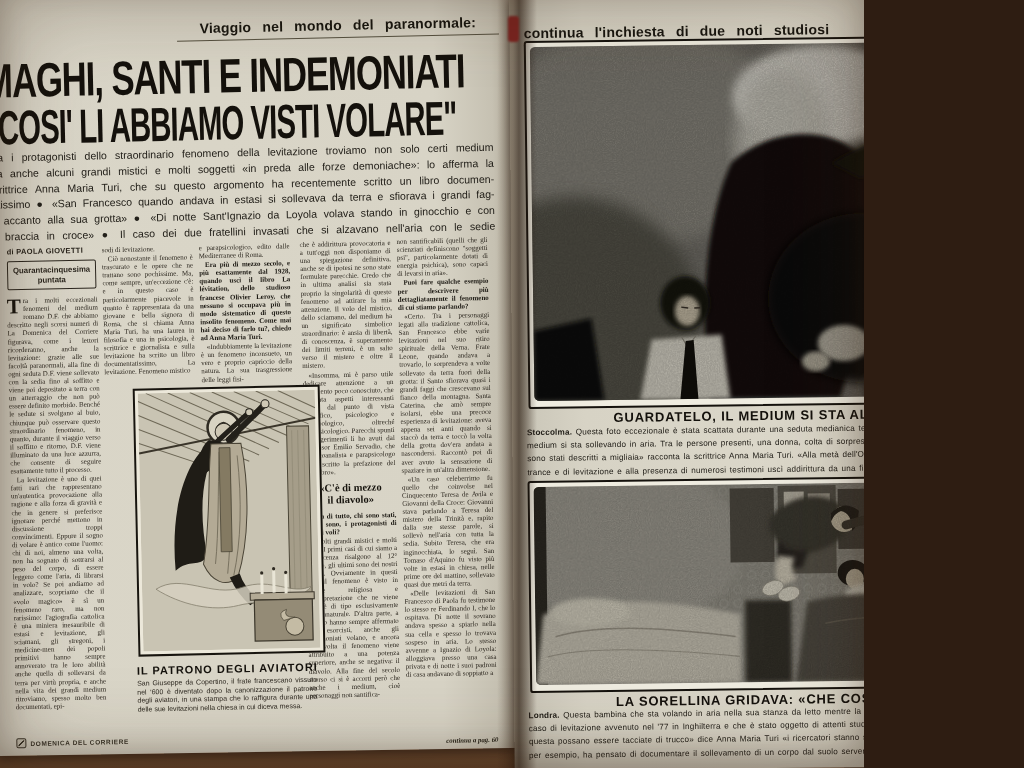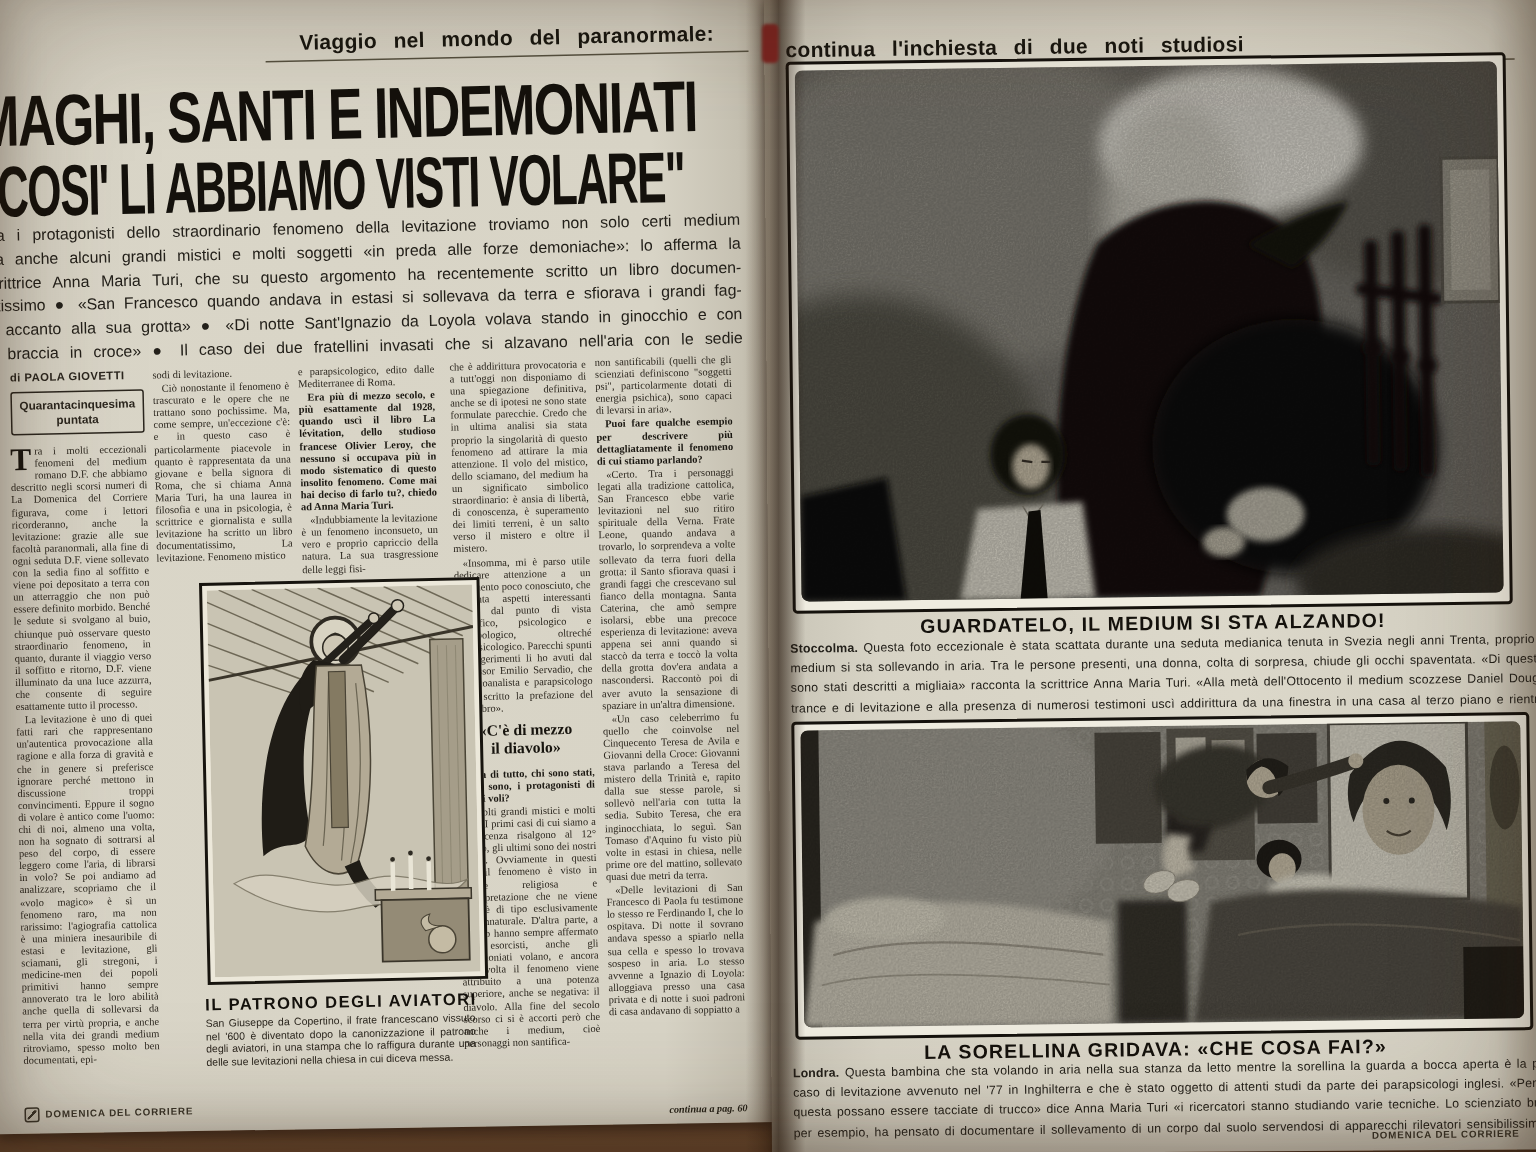--- a/index.html
+++ b/index.html
@@ -1,16 +1,16 @@
 <!DOCTYPE html>
 <html><head>
 <meta charset="utf-8">
 <style>
   html,body{margin:0;padding:0;background:#2e1d12;}
-  .scene{position:relative;width:1024px;height:768px;overflow:hidden;
+  .scene{position:relative;width:864px;height:768px;overflow:hidden;
          background:linear-gradient(180deg,#4a2f1d 0%,#5a3a24 60%,#6b4a30 100%);
          font-family:"Liberation Serif",serif;color:#262219;}
   
   .page-left{position:absolute;left:-8px;top:-5px;width:531px;height:757px;
       background:linear-gradient(90deg,#dad6c8 0%,#d8d4c6 84%,#c6c1b2 95%,#a79e8d 100%);
       transform:rotate(-0.9deg);box-shadow:0 4px 8px rgba(20,10,5,.5);}
   .page-right{position:absolute;left:512px;top:-4px;width:520px;height:772px;
       background:linear-gradient(90deg,#aaa291 0%,#ccc8ba 4%,#d7d3c5 14%,#dcd8ca 60%,#d2cec0 93%,#b3ac9c 100%);
       transform:rotate(-0.4deg);box-shadow:0 4px 8px rgba(20,10,5,.5);}
   .gutter{position:absolute;left:497px;top:0;width:40px;height:768px;z-index:5;pointer-events:none;

